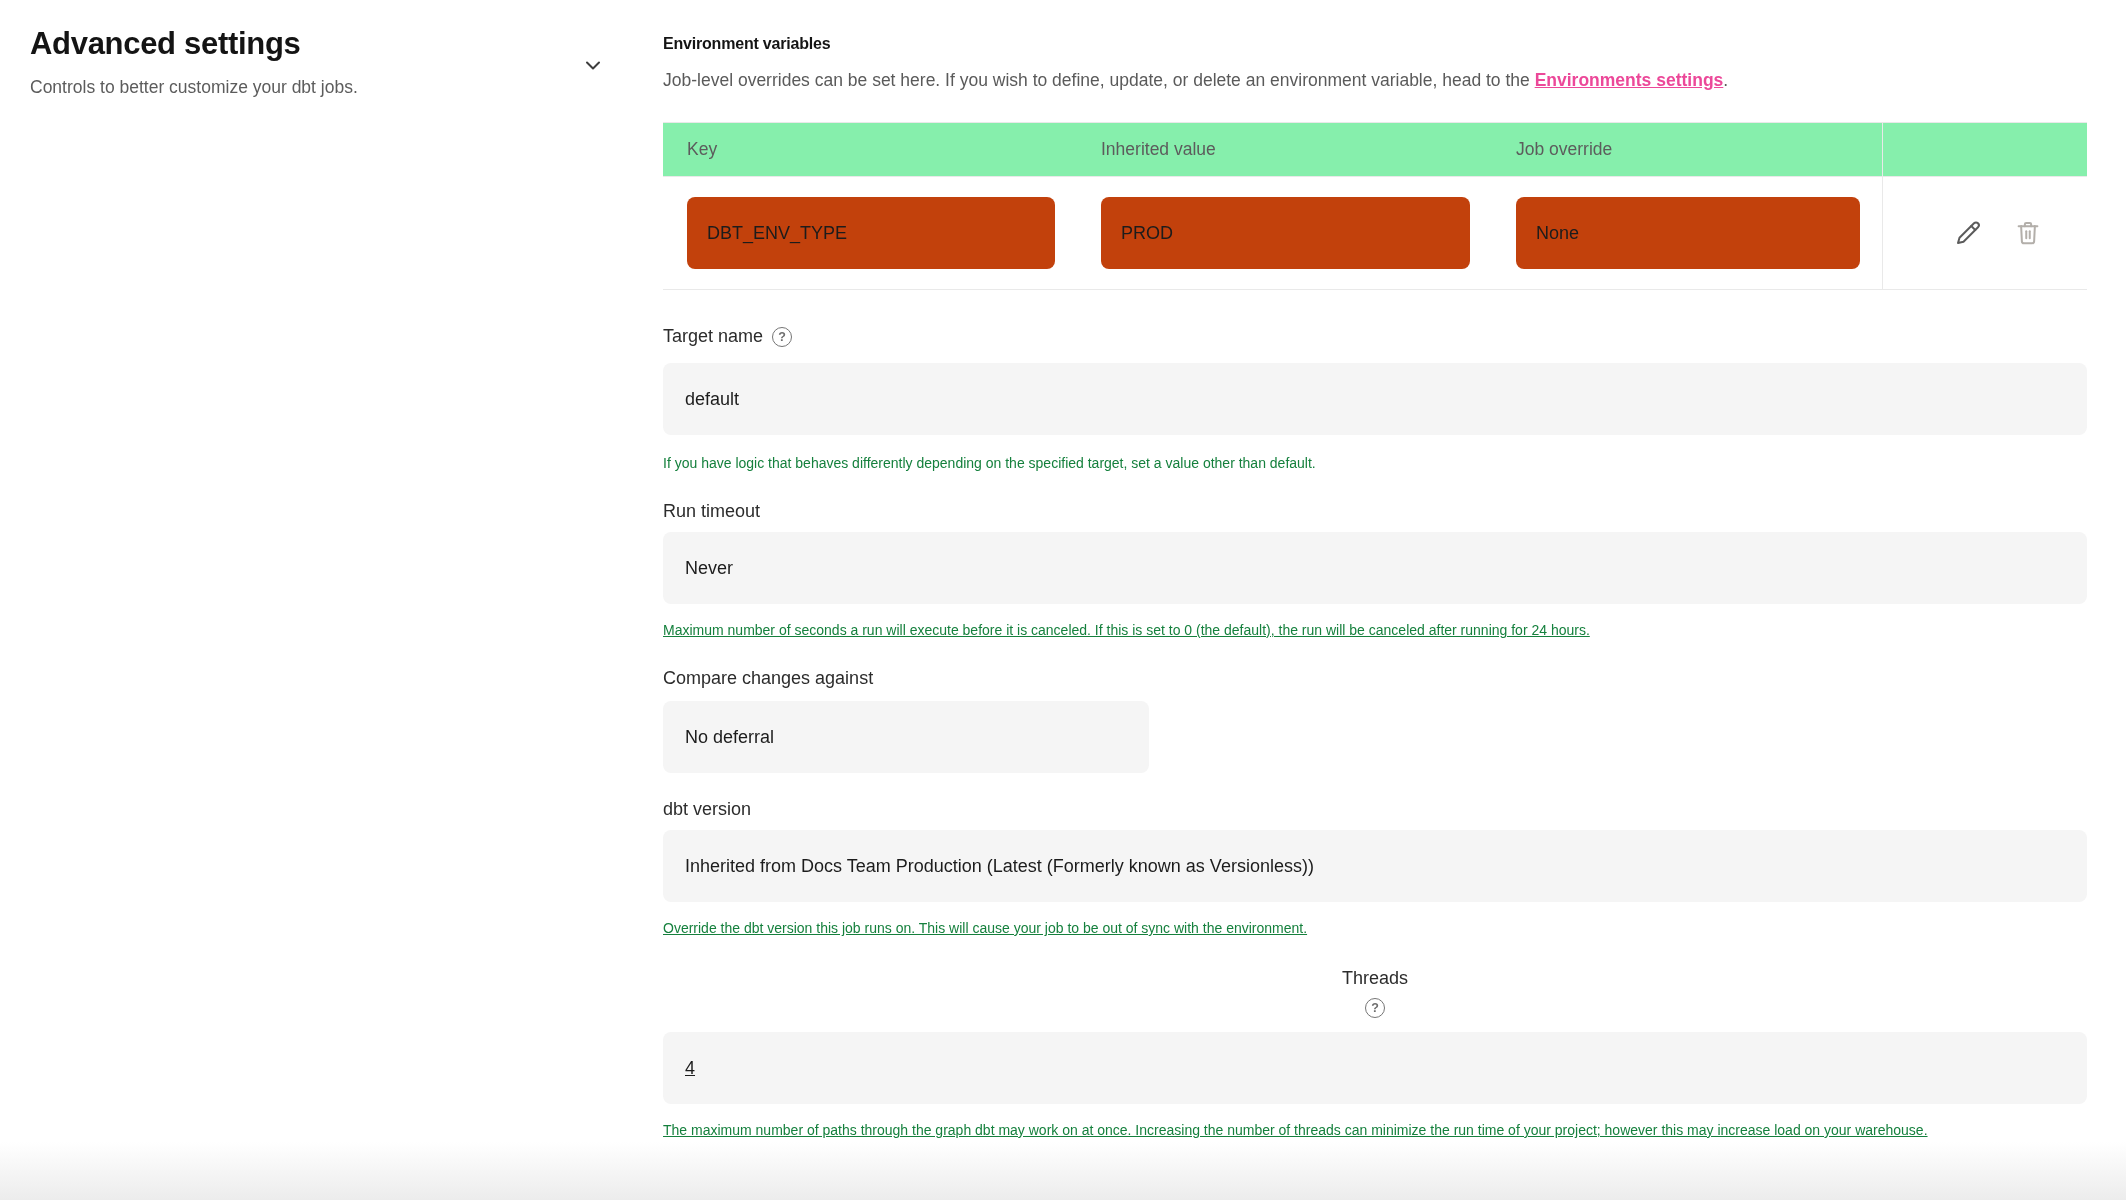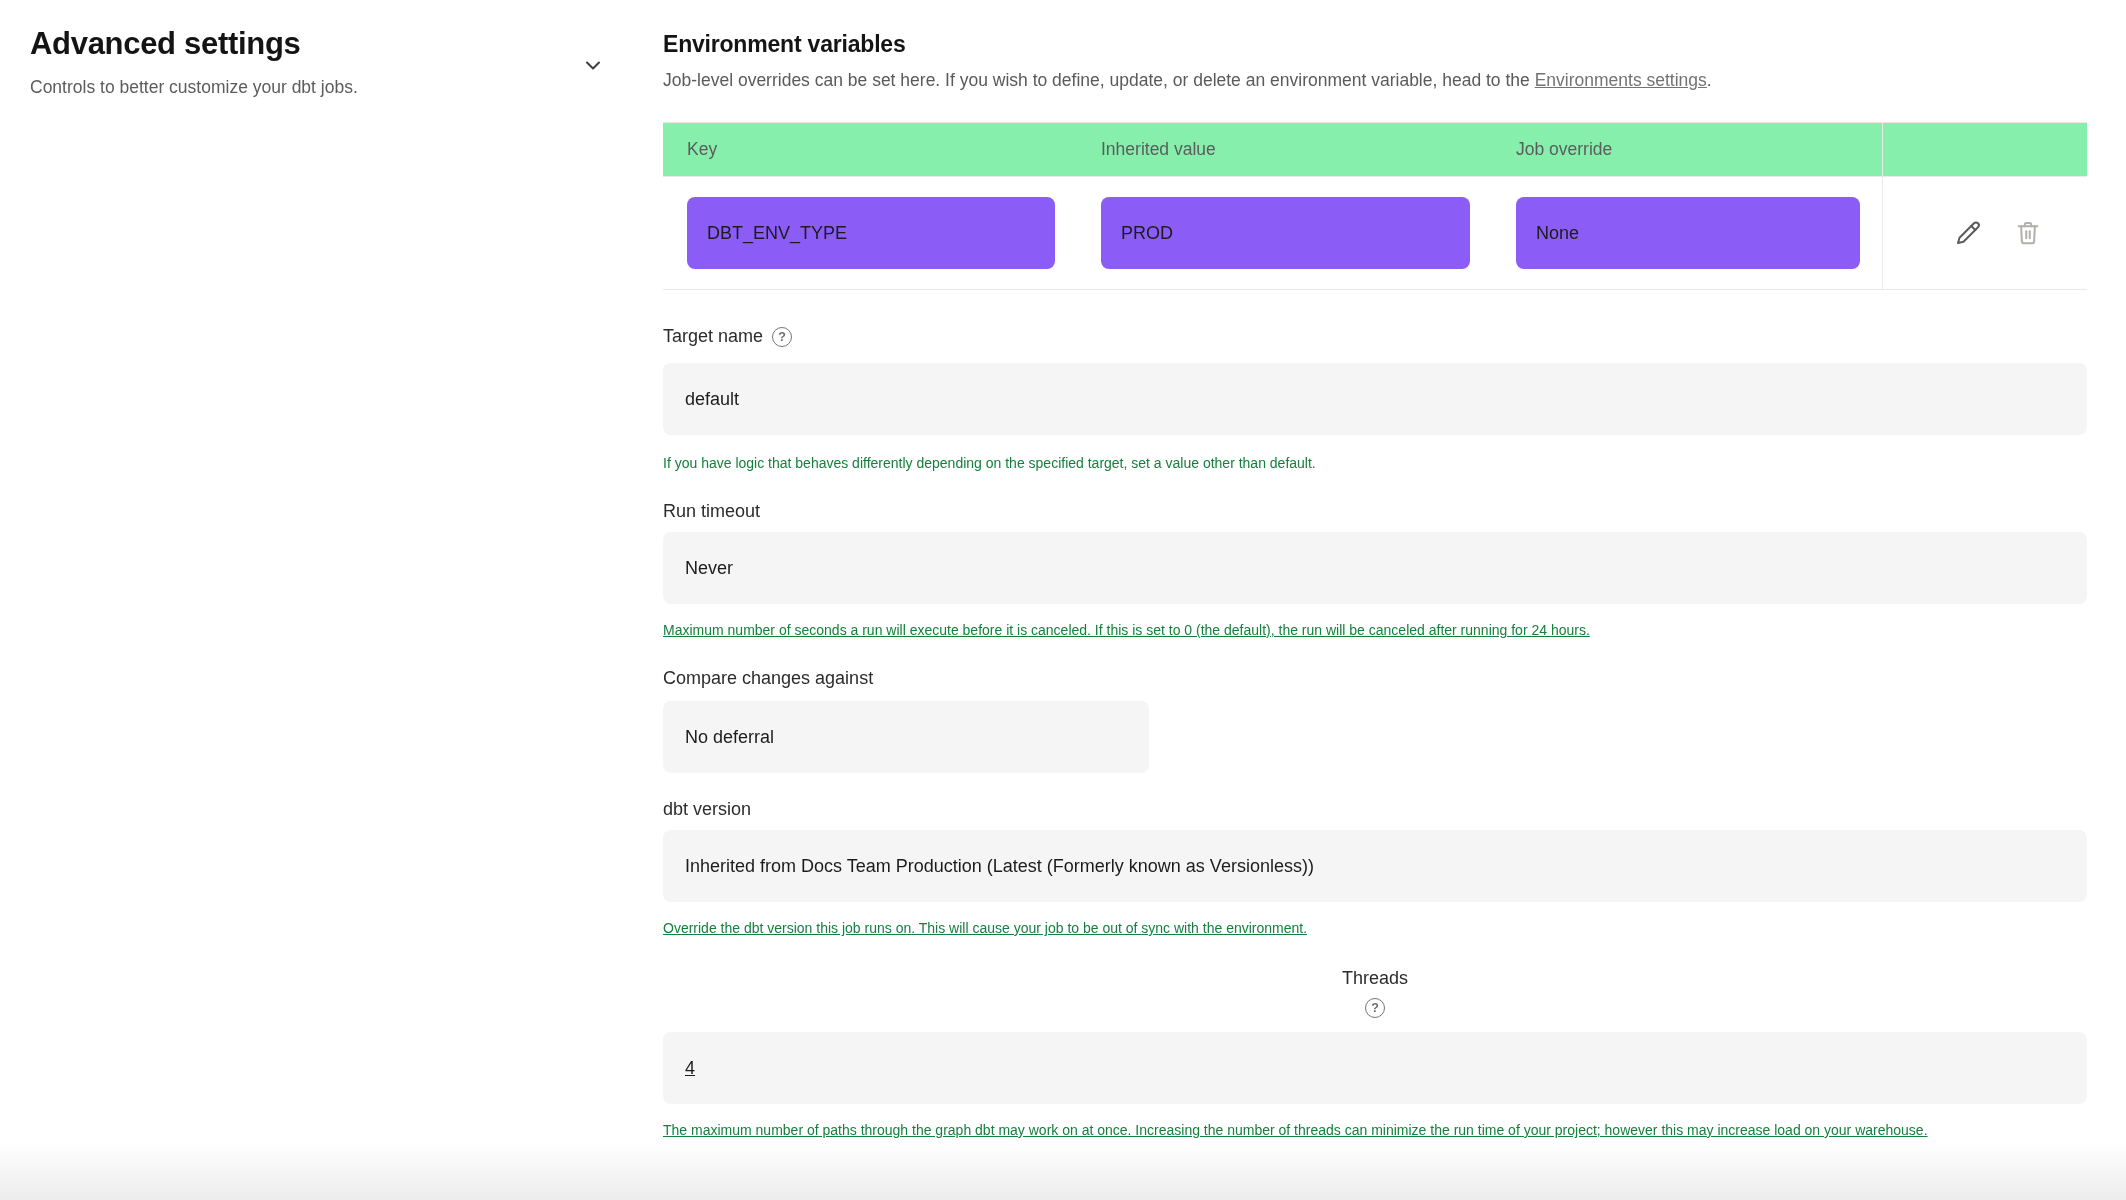--- a/index.html
+++ b/index.html
@@ -17,37 +17,37 @@
   .page-title { font-size: 31px; font-weight: 700; color: #141414; letter-spacing: -0.3px; }
   .page-subtitle { margin-top: 15px; font-size: 17.5px; color: #5c5c5c; }
   .collapse-btn {
     position: absolute; left: 578px; top: 50px; width: 30px; height: 30px;
     display: flex; align-items: center; justify-content: center;
     color: #3d3d3d; cursor: pointer;
   }
 
   
   .right-panel { position: absolute; left: 663px; top: 30px; width: 1424px; }
-  .section-title { font-size: 23px; font-weight: 700; color: #141414; line-height: 28px; letter-spacing: -0.2px; }
+  .section-title { font-size: 16px; font-weight: 700; color: #141414; line-height: 28px; letter-spacing: -0.2px; }
   .section-desc { margin-top: 10px; font-size: 17.5px; line-height: 25px; color: #5a5a5a; }
-  .section-desc .link { color: #737373; font-weight: 400; text-decoration: underline; cursor: pointer; }
+  .section-desc .link { color: #ec4899; font-weight: 700; text-decoration: underline; cursor: pointer; }
 
   
   .env-table { margin-top: 29px; border-top: 1px solid #e9e9e9; border-bottom: 1px solid #e9e9e9; }
   .t-head {
     display: grid; grid-template-columns: 414px 415px 390px 1fr;
     background: #86efac; border-bottom: 1px solid #e9e9e9;
     height: 54px; align-items: center;
   }
   .th { padding-left: 24px; font-size: 17.5px; color: #5c5c5c; }
   .t-row { display: grid; grid-template-columns: 414px 415px 390px 1fr; height: 112px; align-items: center; }
   .actions-head, .actions-cell { border-left: 1px solid #e9e9e9; height: 100%; }
   .value-box {
     margin: 0 22px 0 24px; height: 72px;
-    background: #8b5cf6; border-radius: 8px;
+    background: #c2410c; border-radius: 8px;
     display: flex; align-items: center; padding: 0 20px;
     font-size: 18px; color: #1c1c1c; white-space: nowrap; overflow: hidden;
   }
   .actions-cell { display: flex; align-items: center; justify-content: flex-end; gap: 18px; padding-right: 38px; }
   .icon-btn { width: 42px; height: 42px; display: flex; align-items: center; justify-content: center; cursor: pointer; background: none; border: none; }
   .icon-edit { color: #5b5b5b; }
   .icon-trash { color: #b3afaa; }
 
   
   .field-label-row { display: flex; align-items: center; gap: 9px; }

